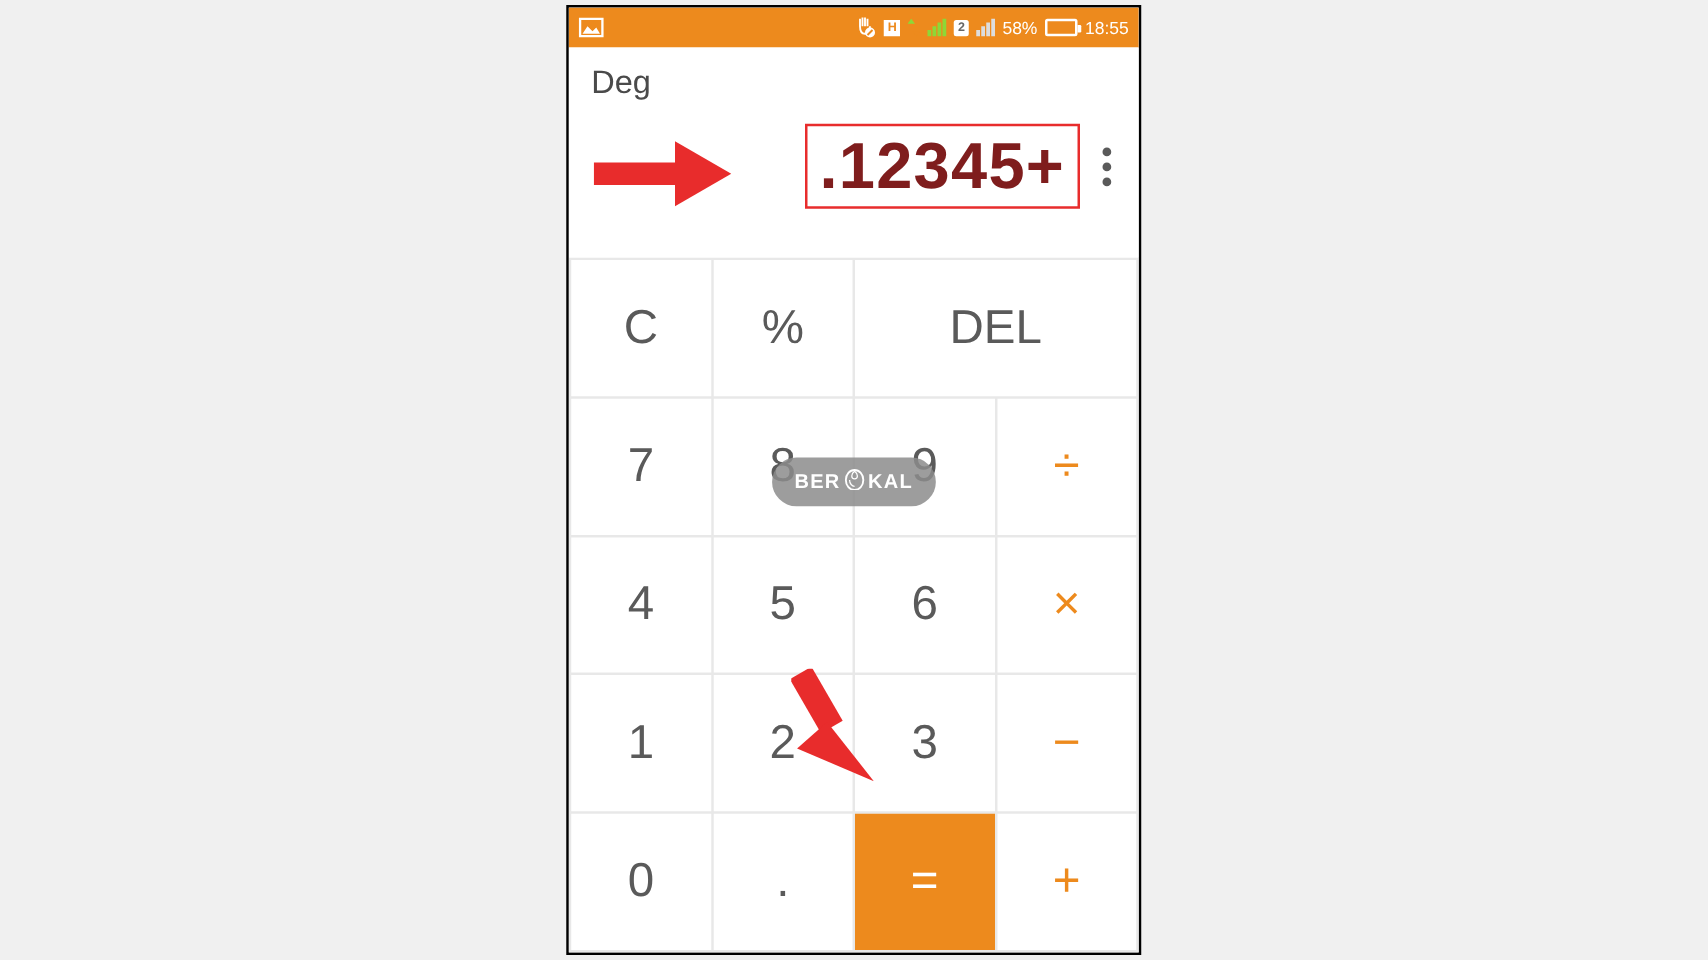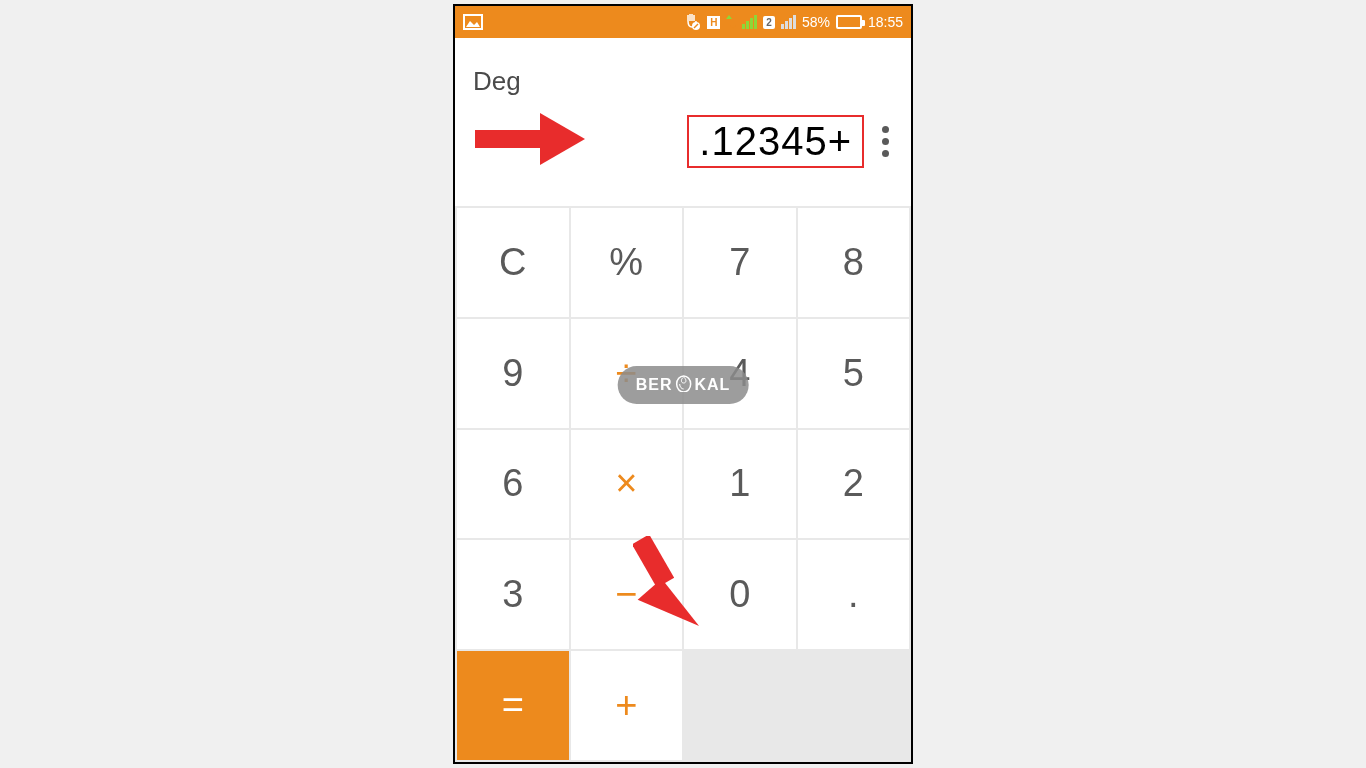--- a/index.html
+++ b/index.html
@@ -49,41 +49,41 @@
     .signal-bars span:nth-child(2){height:8px;}
     .signal-bars span:nth-child(3){height:11px;}
     .signal-bars span:nth-child(4){height:14px;}
     .signal-bars.gray span { background:#ddd; }
     .h-badge { background:#fff; color:#ed8a1d; font-size:10px; font-weight:bold; padding:1px 3px; }
     .sim-badge { background:#fff; color:#666; font-size:10px; font-weight:bold; padding:1px 3px; border-radius:2px;}
 
     .display-area {
       height: 168px;
       background: #fff;
-      padding: 28px 18px;
+      padding: 12px 18px;
       position: relative;
     }
     .deg-label {
       font-size: 26px;
       color: #4a4a4a;
       font-weight: 300;
     }
     .display-row {
       display: flex;
       align-items: center;
       justify-content: flex-end;
       margin-top: 18px;
       gap: 14px;
     }
     .expression-box {
       border: 2px solid #e82c2c;
       padding: 2px 10px;
-      font-size: 40px;
-      color: #000000;
-      font-weight: 400;
+      font-size: 52px;
+      color: #7f1d1d;
+      font-weight: 700;
       letter-spacing: 1px;
     }
     .more-dots {
       display: flex;
       flex-direction: column;
       gap: 5px;
       padding: 4px;
     }
     .more-dots span {
       width: 7px; height: 7px; background: #5a5a5a; border-radius: 50%;
@@ -203,20 +203,21 @@
           <span></span>
           <span></span>
         </div>
     </div>
   </div>
 
   <div class="keypad">
 
     <div class="key" style="grid-column:1/2;">C</div>
     <div class="key" style="grid-column:2/3;">%</div>
+    <div class="key" style="grid-column:3/5;">DEL</div>
 
     <div class="key">7</div>
     <div class="key">8</div>
     <div class="key">9</div>
     <div class="key op">÷</div>
 
     <div class="key">4</div>
     <div class="key">5</div>
     <div class="key">6</div>
     <div class="key op">×</div>

